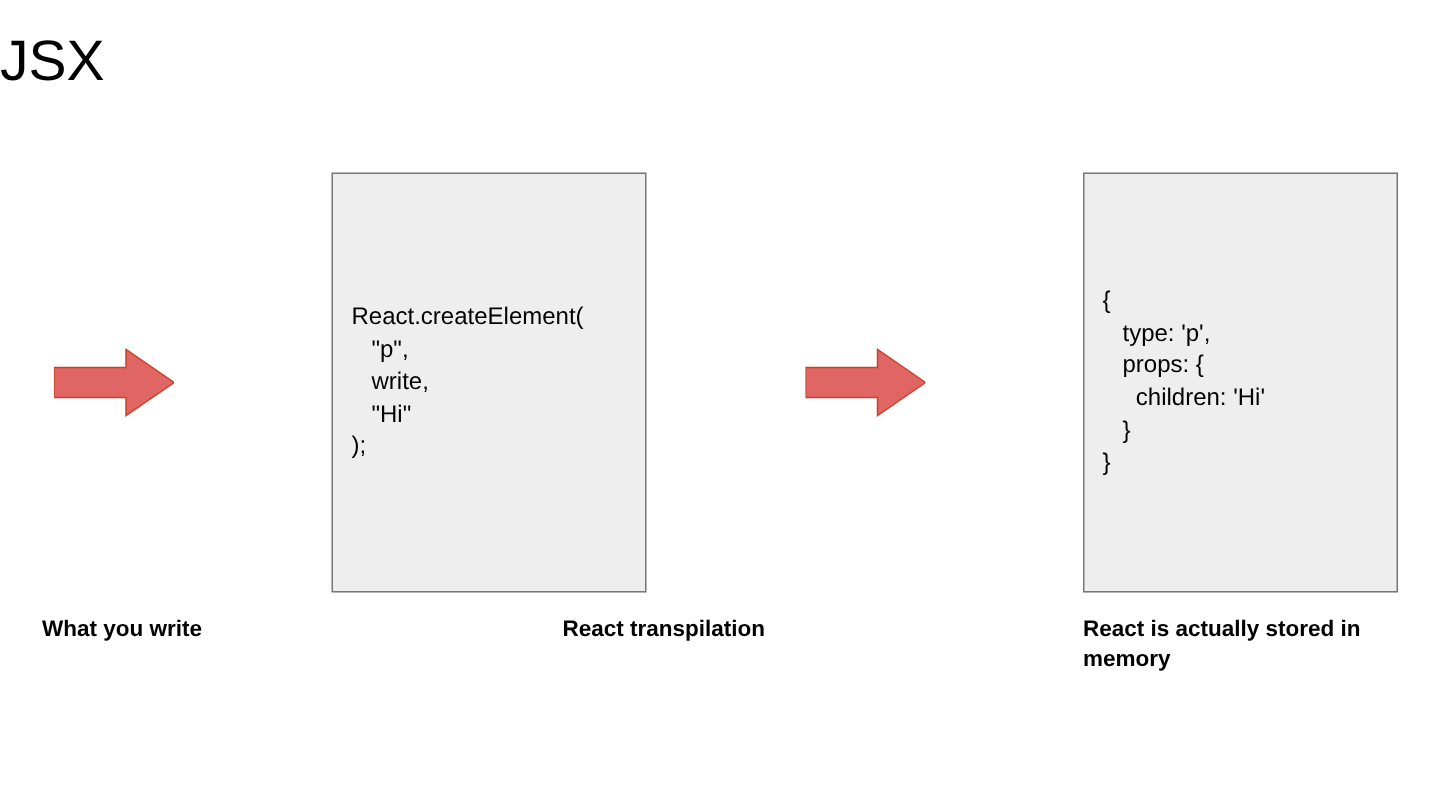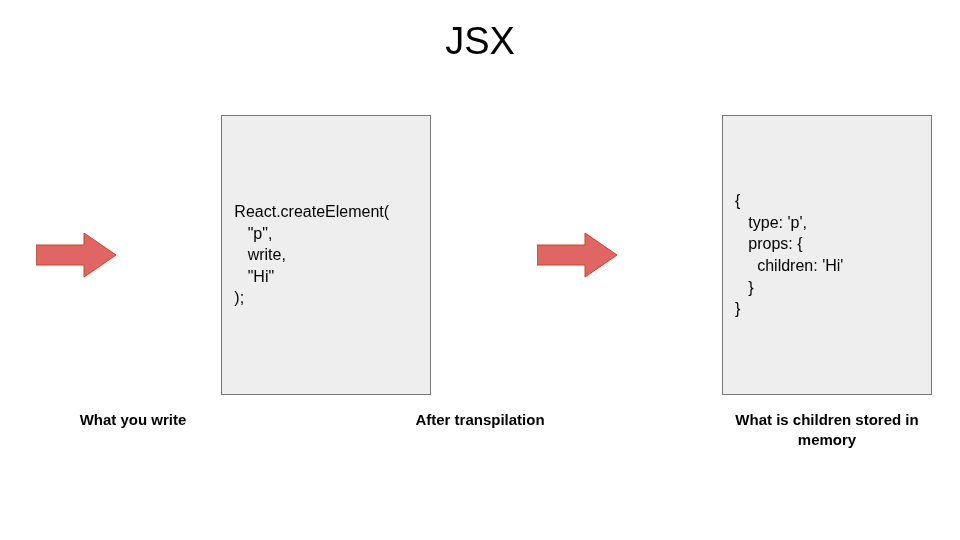--- a/index.html
+++ b/index.html
@@ -12,21 +12,21 @@
       height: 540px;
       background: #ffffff;
       font-family: Arial, sans-serif;
       position: relative;
     }
     .title {
       position: absolute;
       top: 20px;
       left: 0;
       right: 0;
-      text-align: center;
+      text-align: left;
       font-size: 38px;
       font-weight: 400;
       color: #000;
     }
     .container {
       position: absolute;
       top: 115px;
       left: 28px;
       right: 28px;
       display: flex;
@@ -59,21 +59,20 @@
     .captions {
       position: absolute;
       top: 410px;
       left: 28px;
       right: 28px;
       display: flex;
       justify-content: space-between;
     }
     .caption {
       width: 210px;
-      text-align: center;
       font-size: 15px;
       font-weight: 700;
       color: #000;
       line-height: 1.3;
     }
     .caption-spacer {
       width: 90px;
     }
   </style>
 </head>
@@ -109,17 +108,17 @@
    props: {
      children: 'Hi'
    }
 }</div>
   </div>
 </div>
 
 <div class="captions">
   <div class="caption">What you write</div>
   <div class="caption-spacer"></div>
-  <div class="caption">After transpilation</div>
+  <div class="caption">React transpilation</div>
   <div class="caption-spacer"></div>
-  <div class="caption">What is children stored
+  <div class="caption">React is actually stored
 in memory</div>
 </div>
 
 </body></html>

